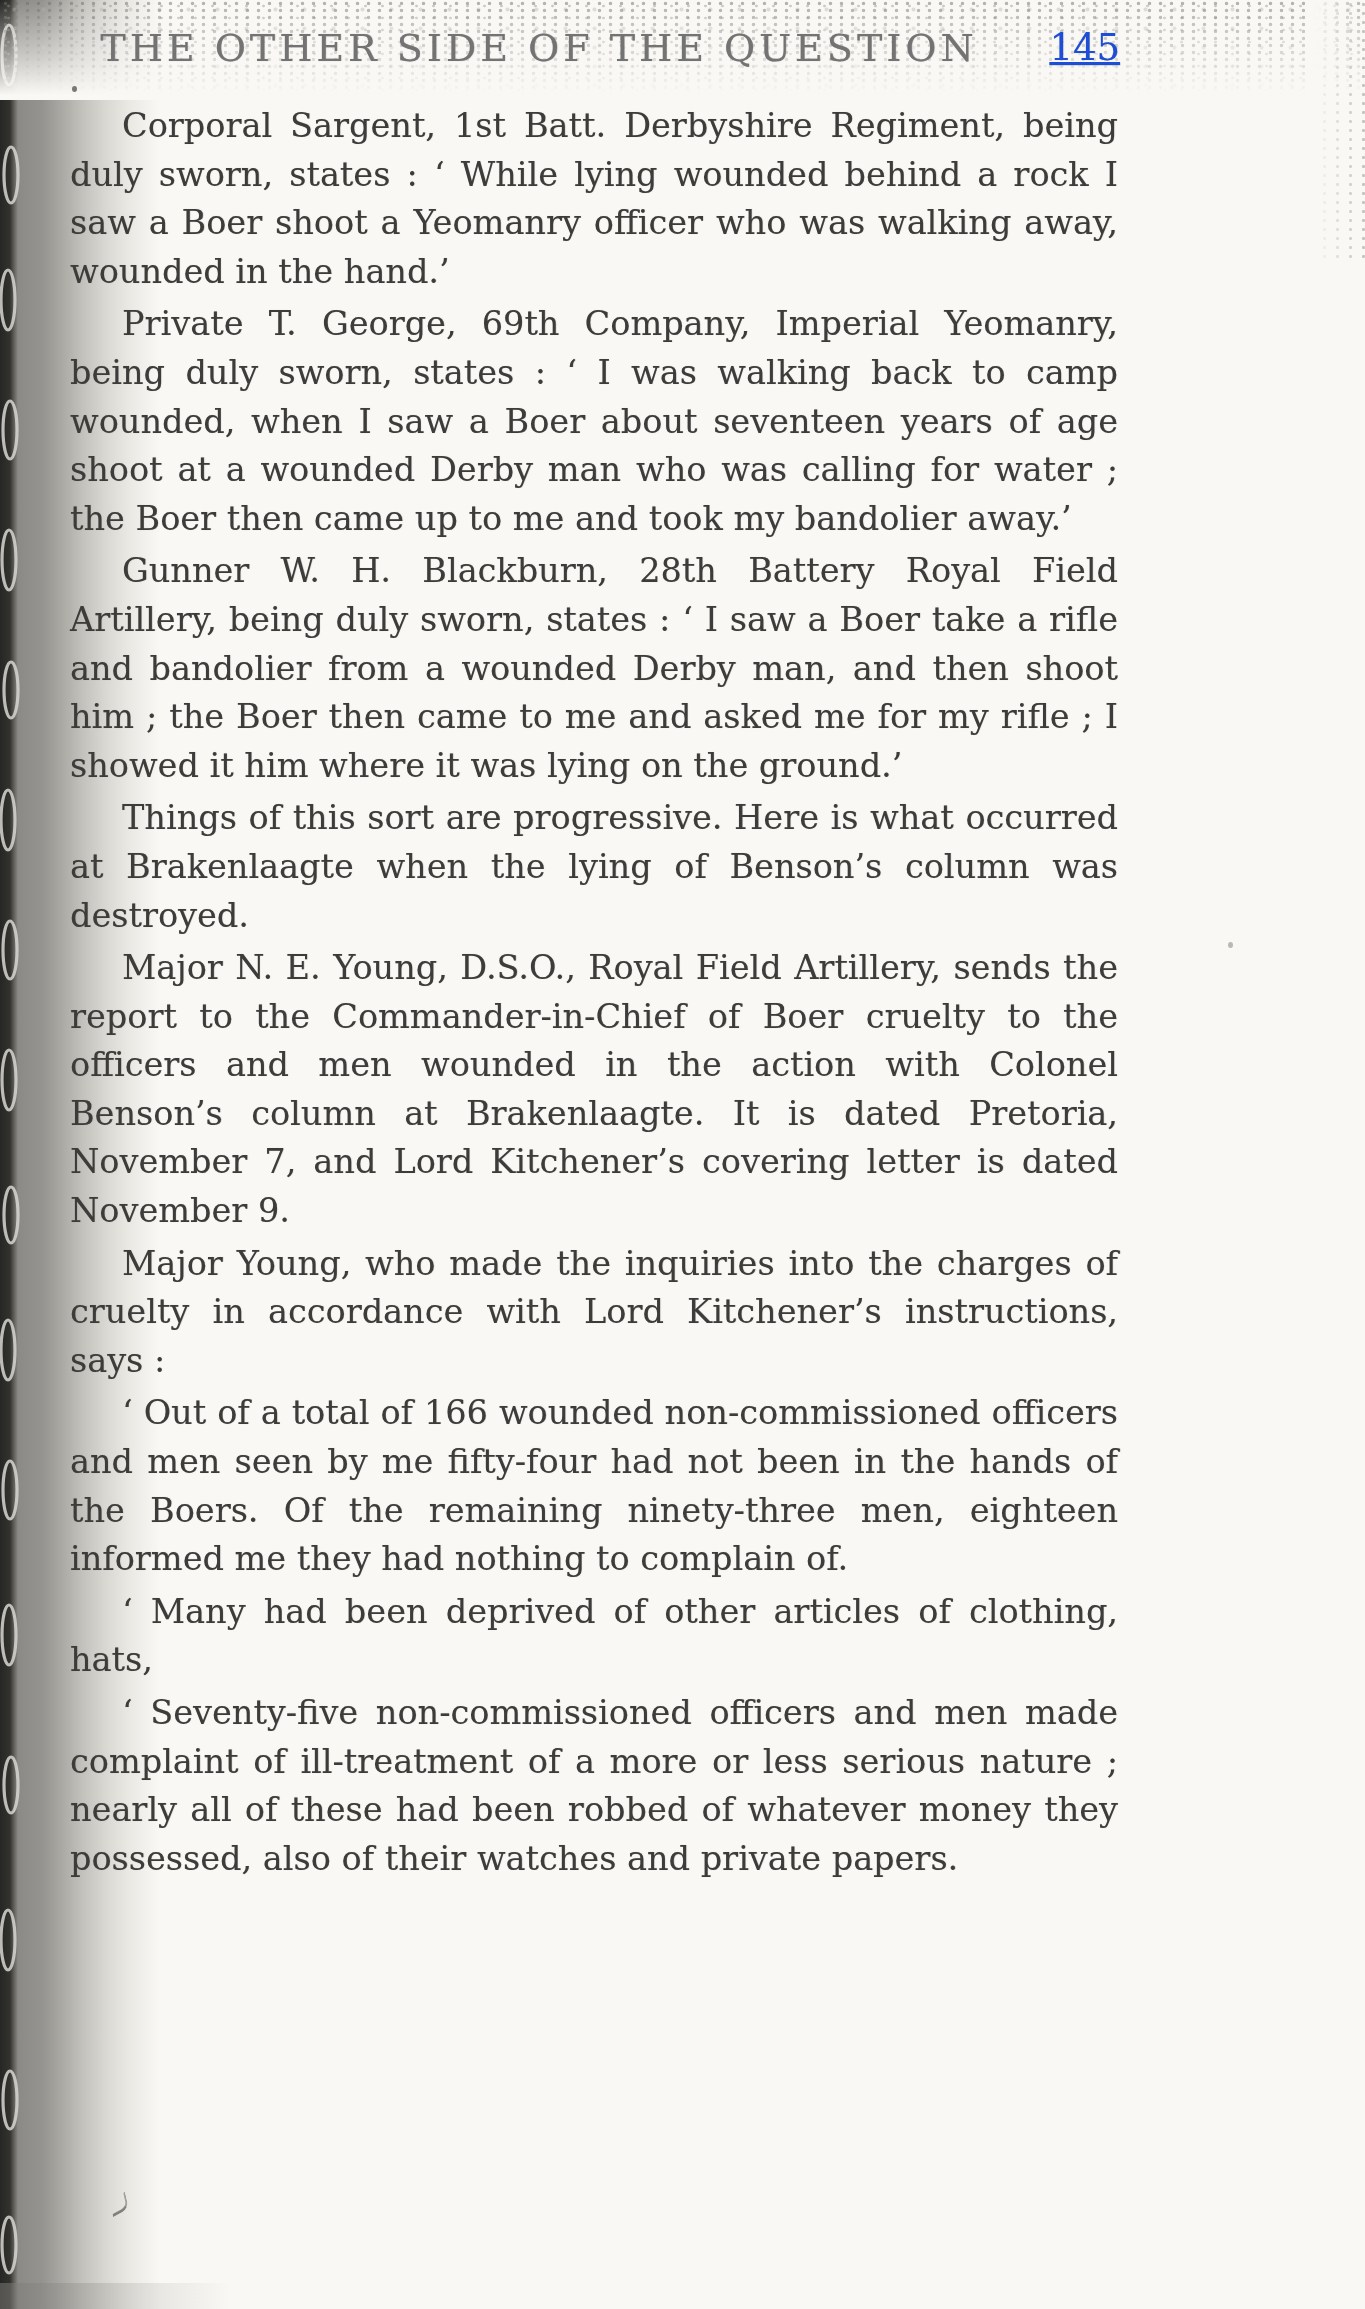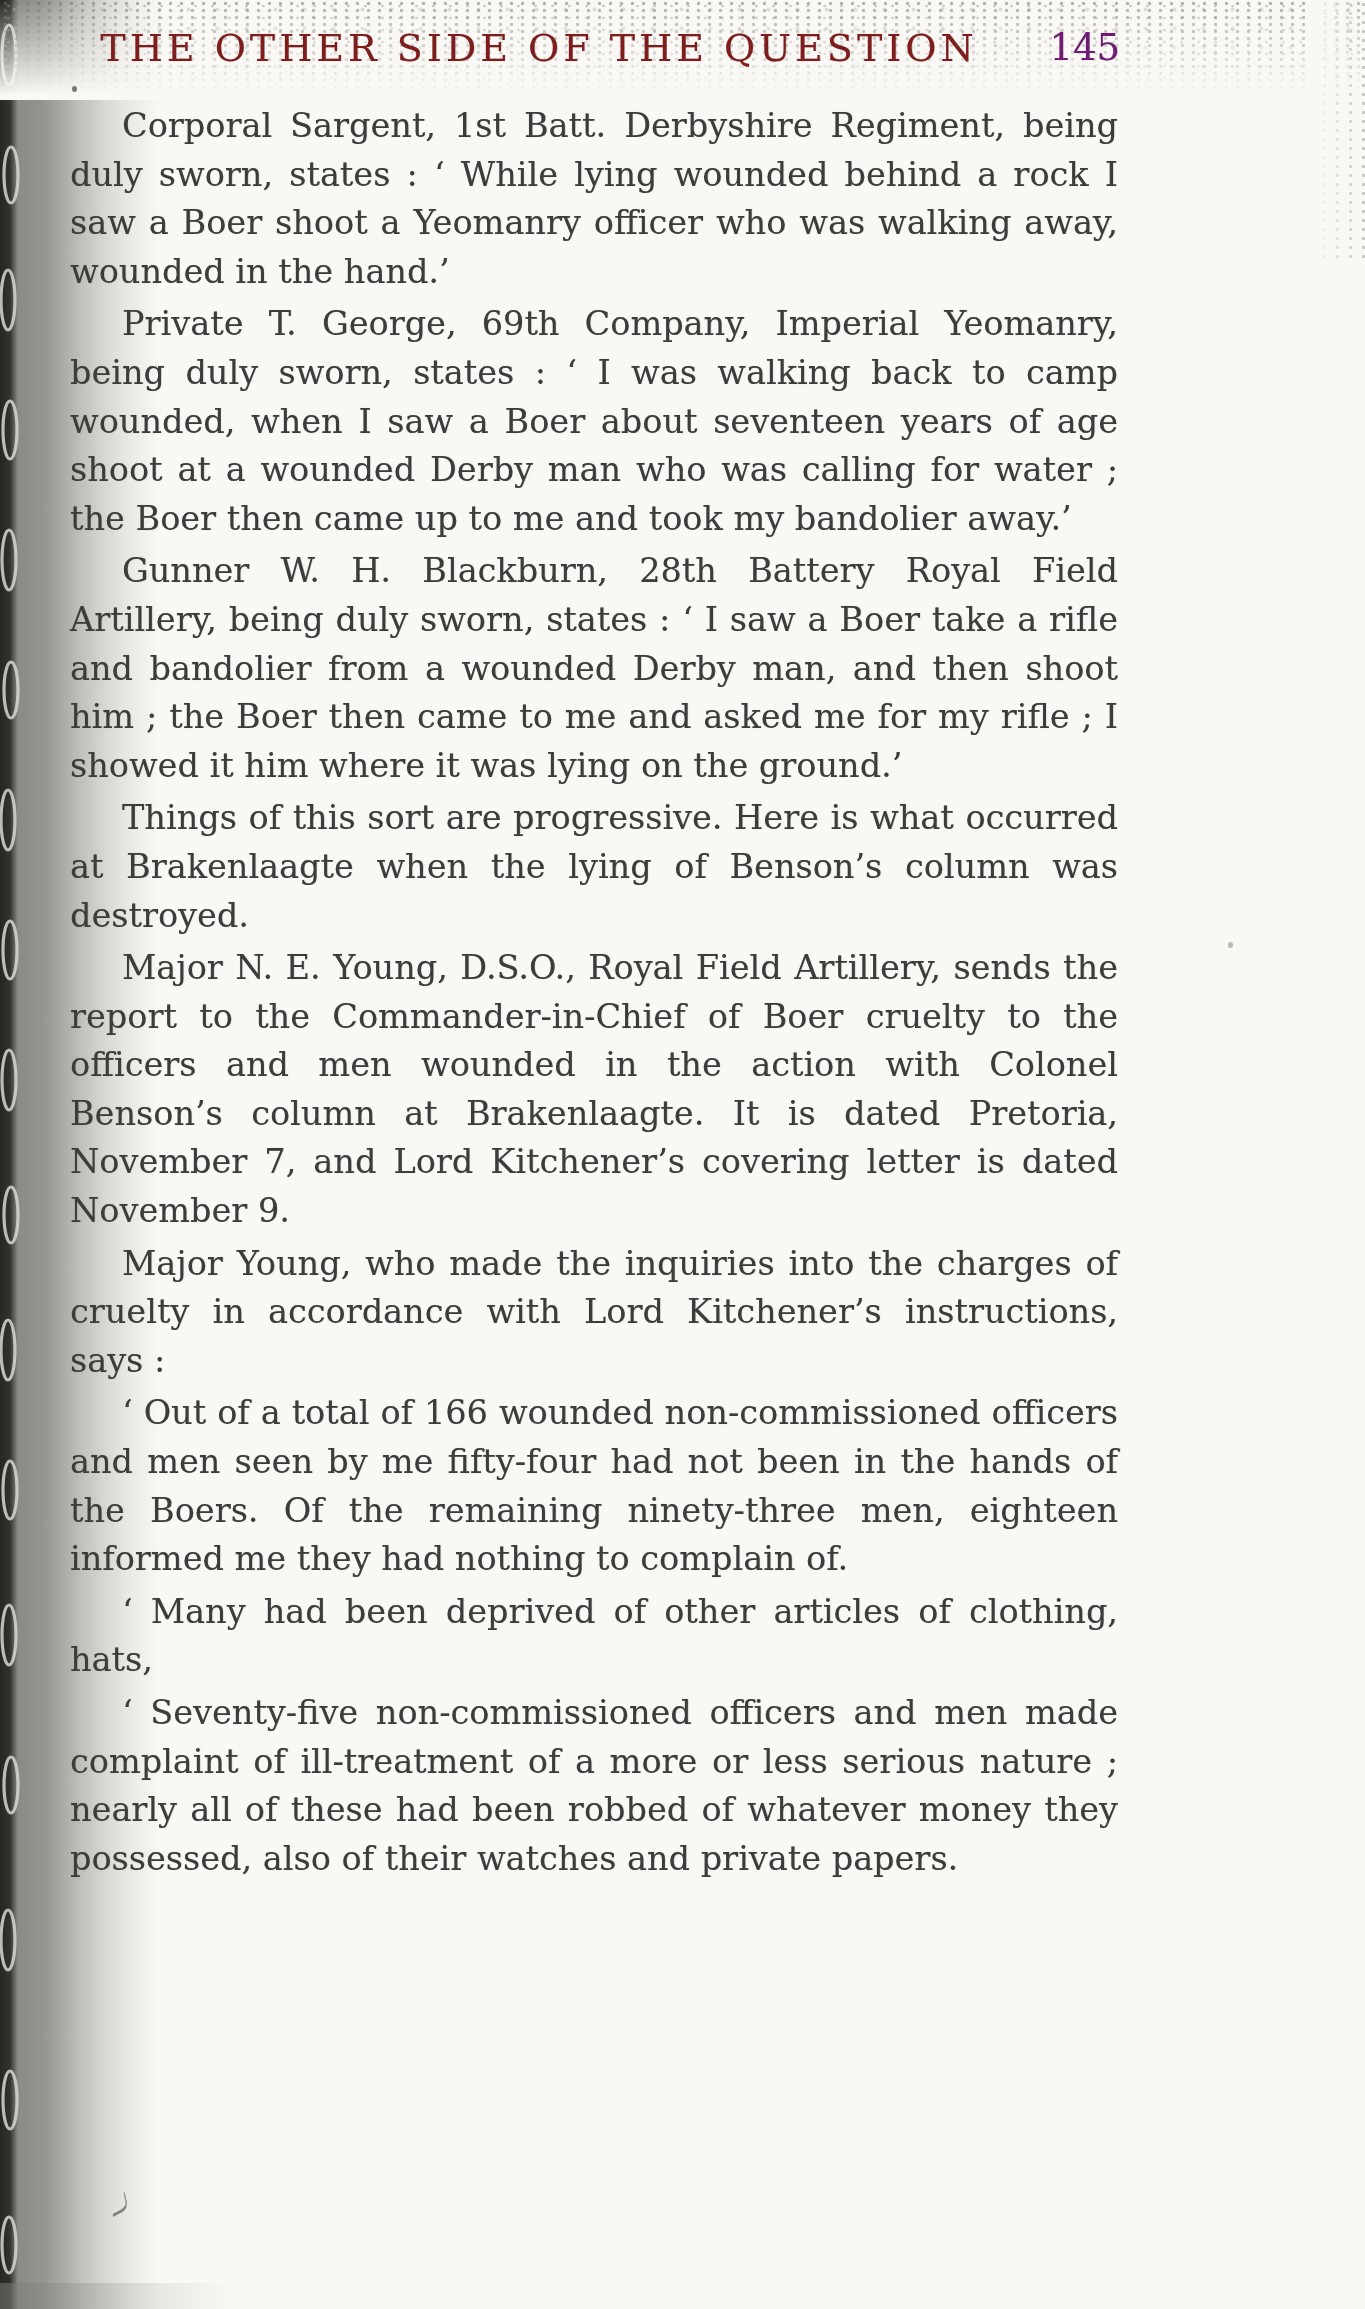--- a/index.html
+++ b/index.html
@@ -60,30 +60,31 @@
     left: 66px; top: 26px;
     width: 1056px;
     height: 50px;
   }
   .header .title {
     position: absolute;
     left: 0; right: 110px;
     text-align: center;
     font-size: 38px;
     letter-spacing: 4px;
-    color: #7f1d1d;
+    color: #737373;
     text-shadow: 0.4px 0.4px 0.8px rgba(80,79,76,0.45);
     white-space: nowrap;
   }
   .header .pageno {
     position: absolute;
     right: 2px; top: 0;
     font-size: 37px;
-    color: #701a75;
+    color: #1d4ed8;
     text-shadow: 0.4px 0.4px 0.8px rgba(80,79,76,0.45);
+    text-decoration: underline;
   }
 
   
   .body-text {
     position: absolute;
     left: 66px; top: 98px;
     width: 1056px;
     font-size: 33.5px;
     line-height: 48.6px;
     color: #3d3c3a;

